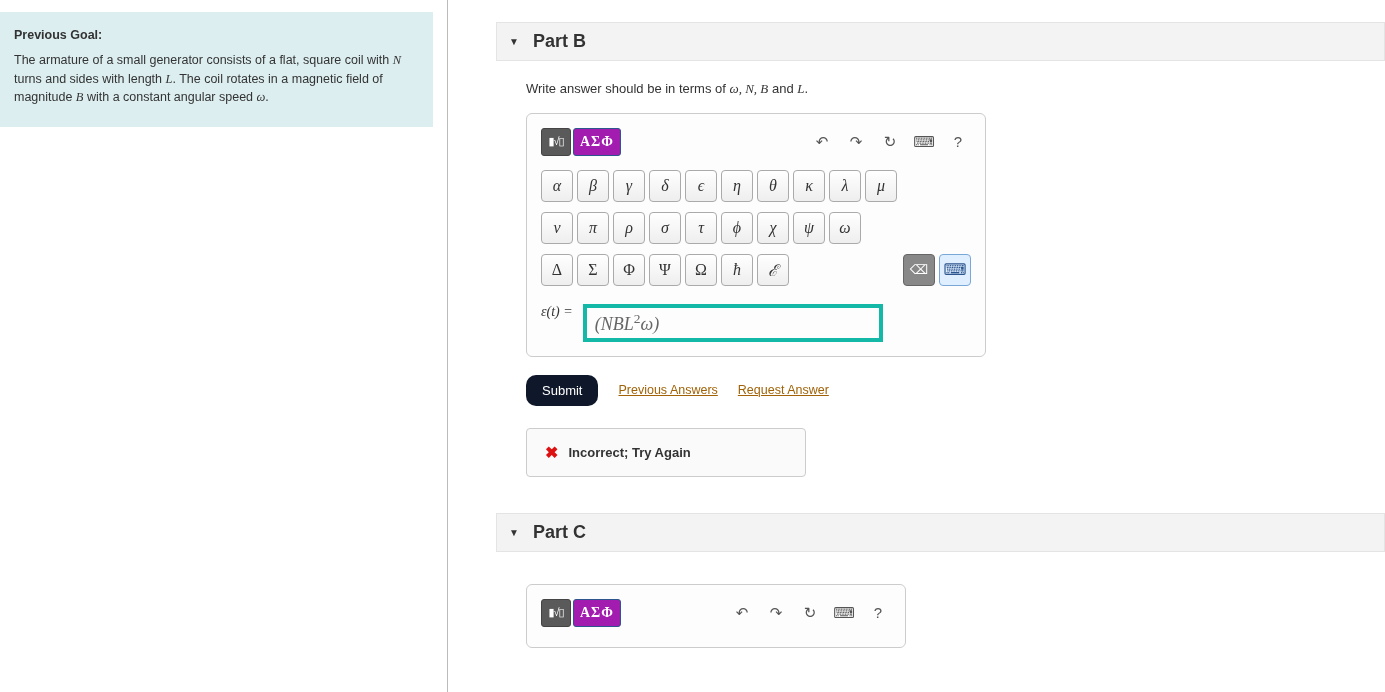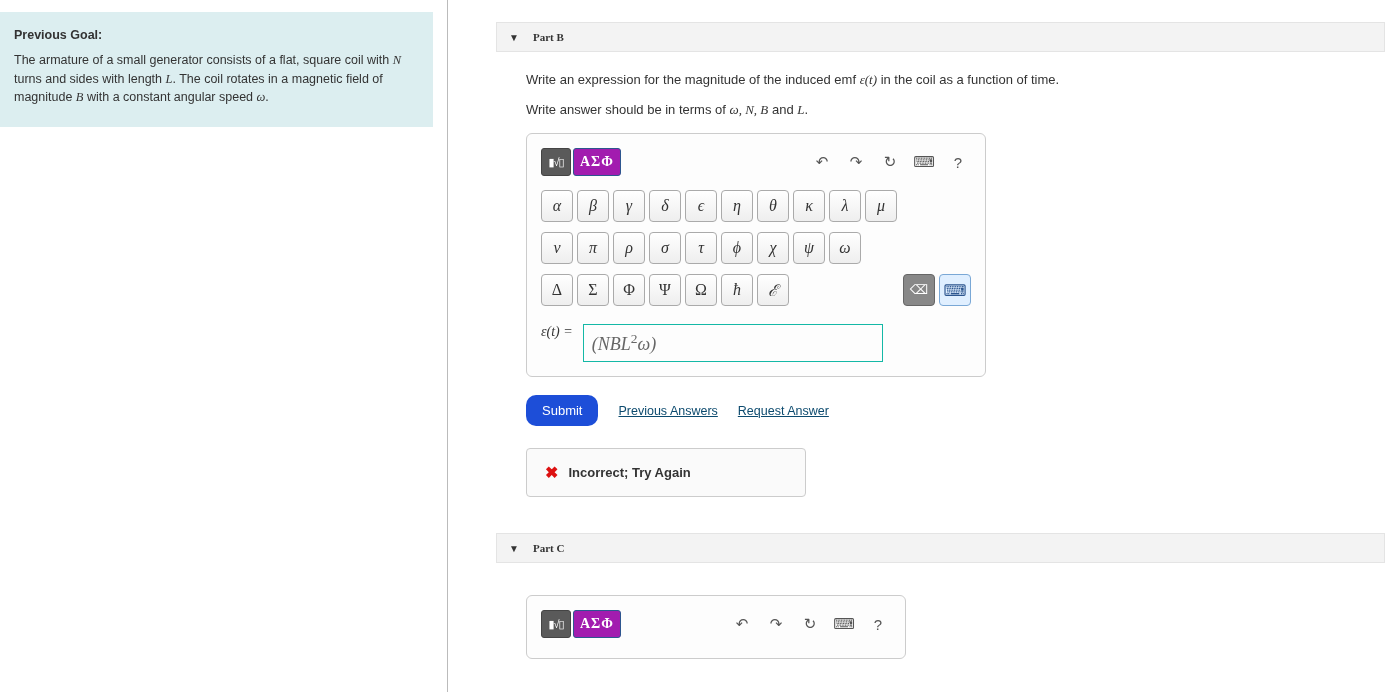--- a/index.html
+++ b/index.html
@@ -45,22 +45,21 @@
     display: flex;
     align-items: center;
     gap: 14px;
   }
   .part-header .tri {
     font-size: 10px;
     color: #333;
   }
   .part-header .pt {
     font-weight: bold;
-    font-size: 11px;
-    font-family: Liberation Serif, serif;
+    font-size: 18px;
   }
   .part-body {
     padding: 18px 0 0 30px;
     max-width: 840px;
   }
   .instr {
     margin-bottom: 10px;
     line-height: 1.5;
   }
   .ans-panel {
@@ -156,47 +155,47 @@
     align-items: flex-start;
     gap: 10px;
     margin-top: 18px;
   }
   .answer-label {
     font-family: 'Times New Roman', serif;
     font-style: italic;
     font-size: 14px;
   }
   .answer-input {
-    border: 1px solid #14b8a6;
+    border: 4px solid #14b8a6;
     height: 38px;
     width: 300px;
     padding: 0 8px;
     font-family: 'Times New Roman', serif;
     font-size: 18px;
     color: #666;
     display: flex;
     align-items: center;
   }
   .submit-row {
     margin-top: 18px;
     display: flex;
     align-items: center;
     gap: 20px;
   }
   .submit-btn {
-    background: #1d4ed8;
+    background: #0f172a;
     color: #fff;
     border: none;
     padding: 8px 16px;
     font-size: 13px;
     border-radius: 10px;
     cursor: pointer;
   }
   .link {
-    color: #0c4a6e;
+    color: #a16207;
     text-decoration: underline;
     font-size: 12.5px;
     cursor: pointer;
   }
   .feedback-box {
     border: 1px solid #ccc;
     border-radius: 4px;
     padding: 14px 18px;
     margin-top: 22px;
     width: 280px;
@@ -231,23 +230,20 @@
 </div>
 
 <div class="right-col">
 
   <div class="part-header">
     <span class="tri">▼</span>
     <span class="pt">Part B</span>
   </div>
 
   <div class="part-body">
-    <div class="instr">
-      <span>Write an expression for the magnitude of the induced emf </span><span class="math-var">ε(t)</span><span> in the coil as a function of time.</span>
-    </div>
     <div class="instr">
       <span>Write answer should be in terms of </span><span class="math-var">ω, N, B</span><span> and </span><span class="math-var">L</span><span>.</span>
     </div>
 
     <div class="ans-panel">
       <div class="toolbar-row">
         <div class="toolbar-left">
           <span class="tb-btn dark" style="font-size:11px;letter-spacing:-1px;">
             <span>▮√▯</span>
           </span>

